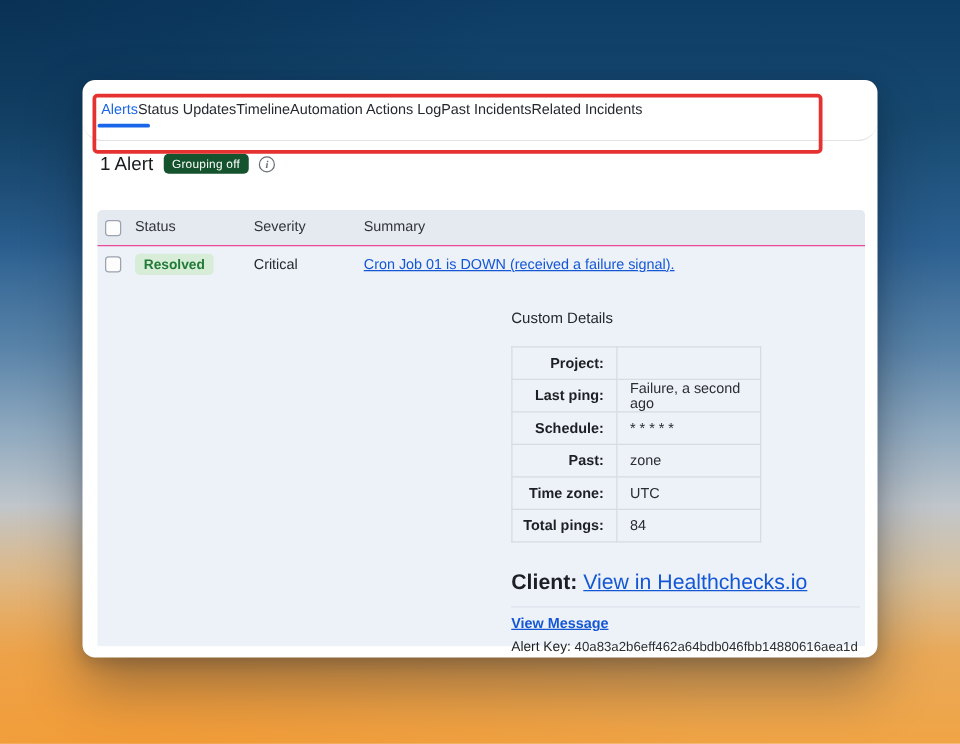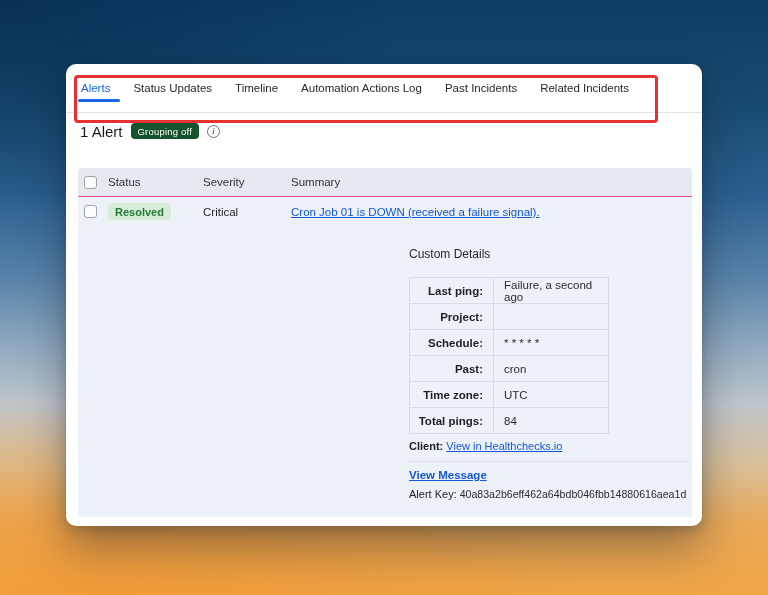--- a/index.html
+++ b/index.html
@@ -13,21 +13,21 @@
   }
   .card{
     position:absolute;left:66px;top:64px;width:636px;height:462px;
     background:#ffffff;border-radius:10px;
     box-shadow:0 22px 45px rgba(10,20,40,.38), 0 4px 12px rgba(10,20,40,.18);
   }
   
   .tabbar{
     position:absolute;left:0;top:0;width:100%;height:49px;box-sizing:border-box;
     border-bottom:1px solid #e2e4e8;display:flex;align-items:center;
-    padding-left:15px;gap:23px;
+    padding-left:15px;border-radius:16px;
   }
   .tab{font-size:11.5px;color:#24292f;cursor:pointer;position:relative;white-space:nowrap;}
   .tab.active{color:#1a66e8;}
   .tab.active::after{
     content:"";position:absolute;left:-3px;top:17px;width:42px;height:2.5px;
     background:#1a66e8;border-radius:2px;
   }
   .annotation-box{
     position:absolute;left:8px;top:11px;width:578px;height:42px;
     border:3px solid #e53230;border-radius:4px;z-index:6;pointer-events:none;
@@ -72,21 +72,21 @@
   }
   a.link{color:#1457d5;text-decoration:underline;cursor:pointer;}
   .summary-link{font-size:11.5px;}
   
   .detail{position:absolute;left:331px;top:57px;right:4px;}
   .detail-title{margin-top:22px;font-size:12px;color:#24292f;}
   table.kv{border-collapse:collapse;margin-top:16px;}
   table.kv td{border:1px solid #d6dbe4;font-size:11.5px;height:26px;box-sizing:border-box;}
   td.dl{width:84px;text-align:right;font-weight:700;color:#1c1f23;padding:0 10px 0 6px;}
   td.dv{width:115px;padding:0 8px 0 10px;color:#2a2e33;}
-  .client-line{margin-top:6px;font-size:11px;color:#1c1f23;}
+  .client-line{margin-top:22px;font-size:17px;color:#1c1f23;}
   .client-line b{font-weight:700;}
   .detail-divider{margin-top:9px;height:1px;background:#dde2ea;width:100%;}
   .view-message{display:inline-block;margin-top:7px;font-size:11.5px;font-weight:700;}
   .alert-key-line{margin-top:5px;font-size:10.6px;color:#2a2e33;white-space:nowrap;overflow:hidden;}
   .alert-key-line b{font-weight:400;font-size:11px;color:#1c1f23;}
 </style>
 </head>
 <body>
 
 <div class="card">
@@ -131,34 +131,34 @@
         <a class="link summary-link">Cron Job 01 is DOWN (received a failure signal).</a>
       </span>
     </div>
 
     <div class="detail">
       <div class="detail-title">Custom Details</div>
 
       <table class="kv">
         <tbody>
             <tr>
+          <td class="dl">Project:</td>
+          <td class="dv"></td>
+        </tr>
+        <tr>
           <td class="dl">Last ping:</td>
           <td class="dv">Failure, a second ago</td>
-        </tr>
-        <tr>
-          <td class="dl">Project:</td>
-          <td class="dv"></td>
         </tr>
         <tr>
           <td class="dl">Schedule:</td>
           <td class="dv">* * * * *</td>
         </tr>
         <tr>
           <td class="dl">Past:</td>
-          <td class="dv">cron</td>
+          <td class="dv">zone</td>
         </tr>
         <tr>
           <td class="dl">Time zone:</td>
           <td class="dv">UTC</td>
         </tr>
         <tr>
           <td class="dl">Total pings:</td>
           <td class="dv">84</td>
         </tr>
       </tbody>

